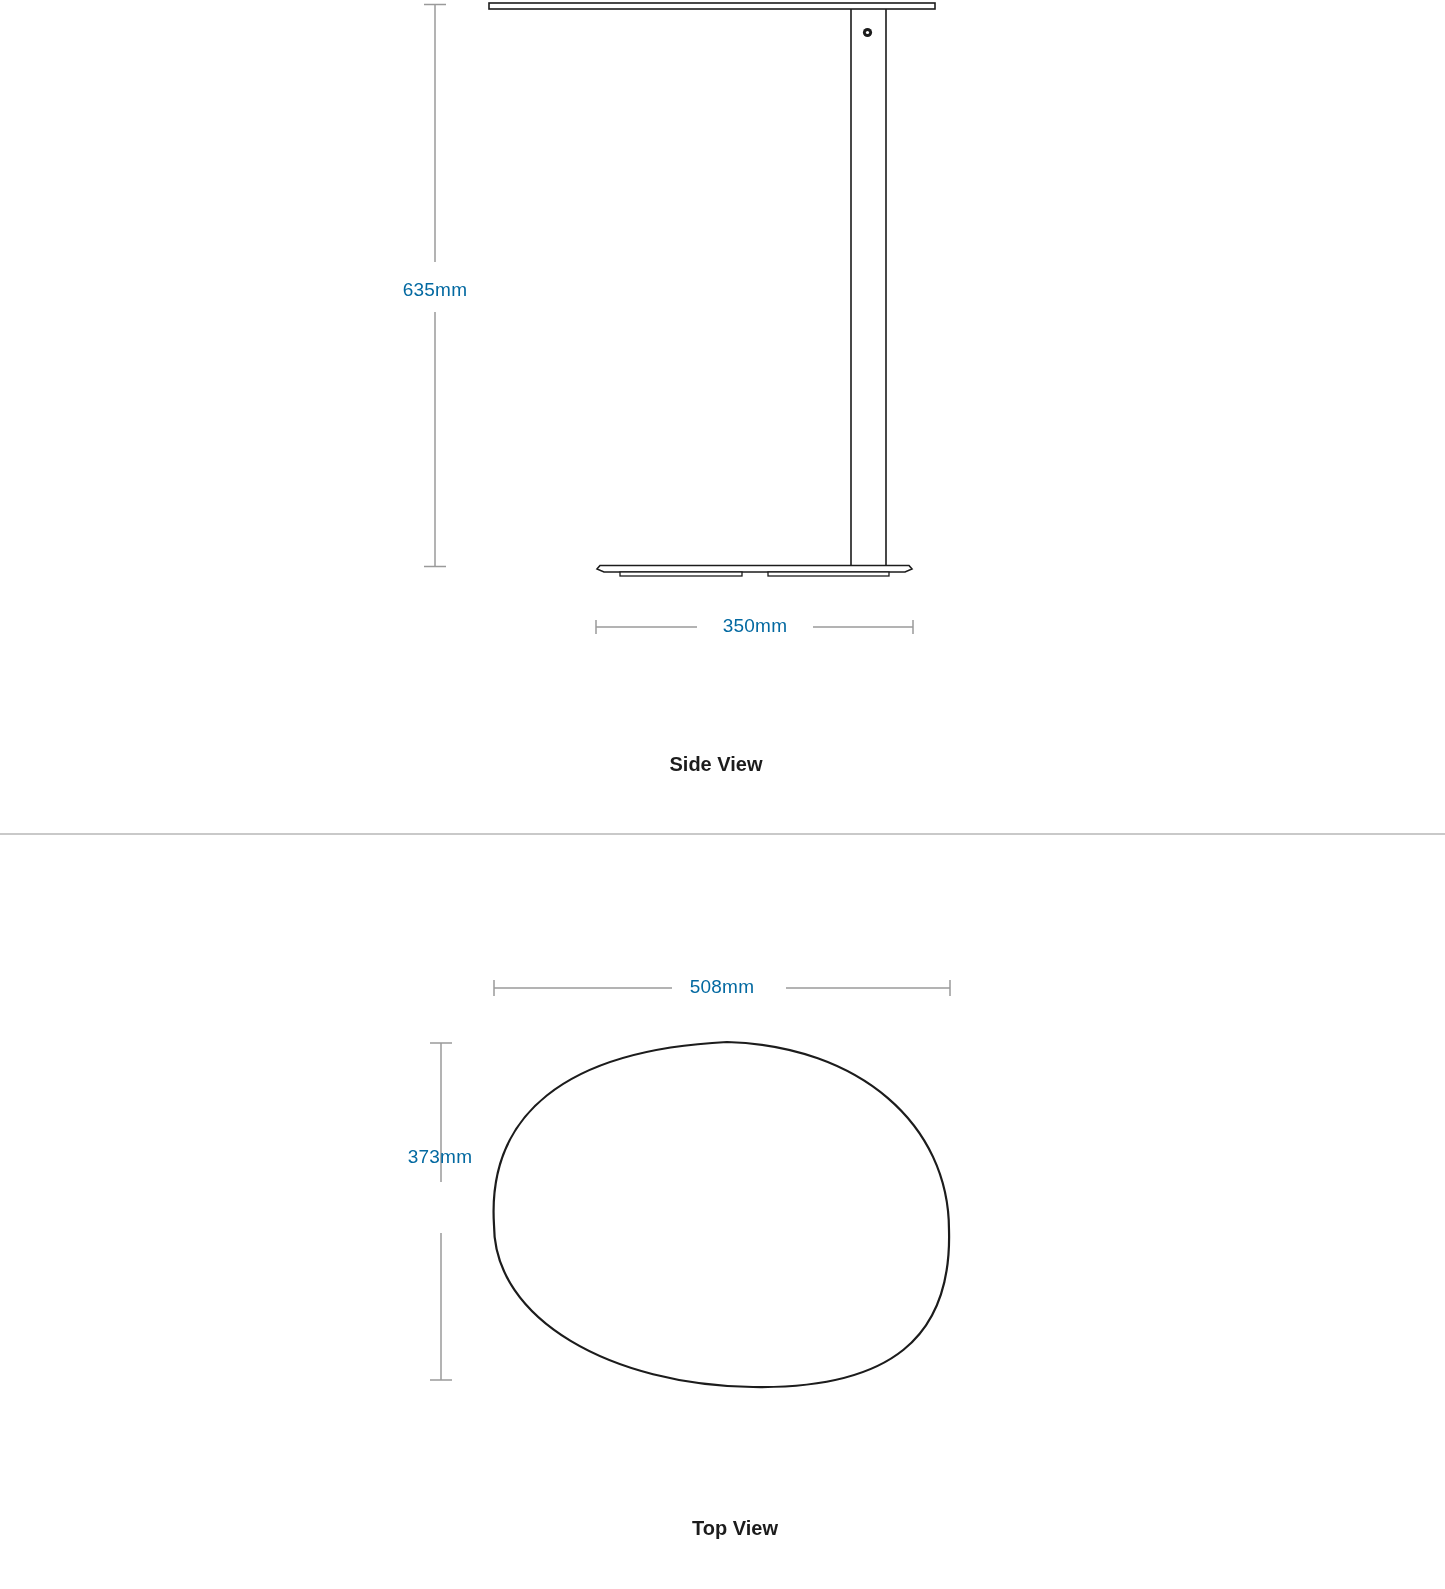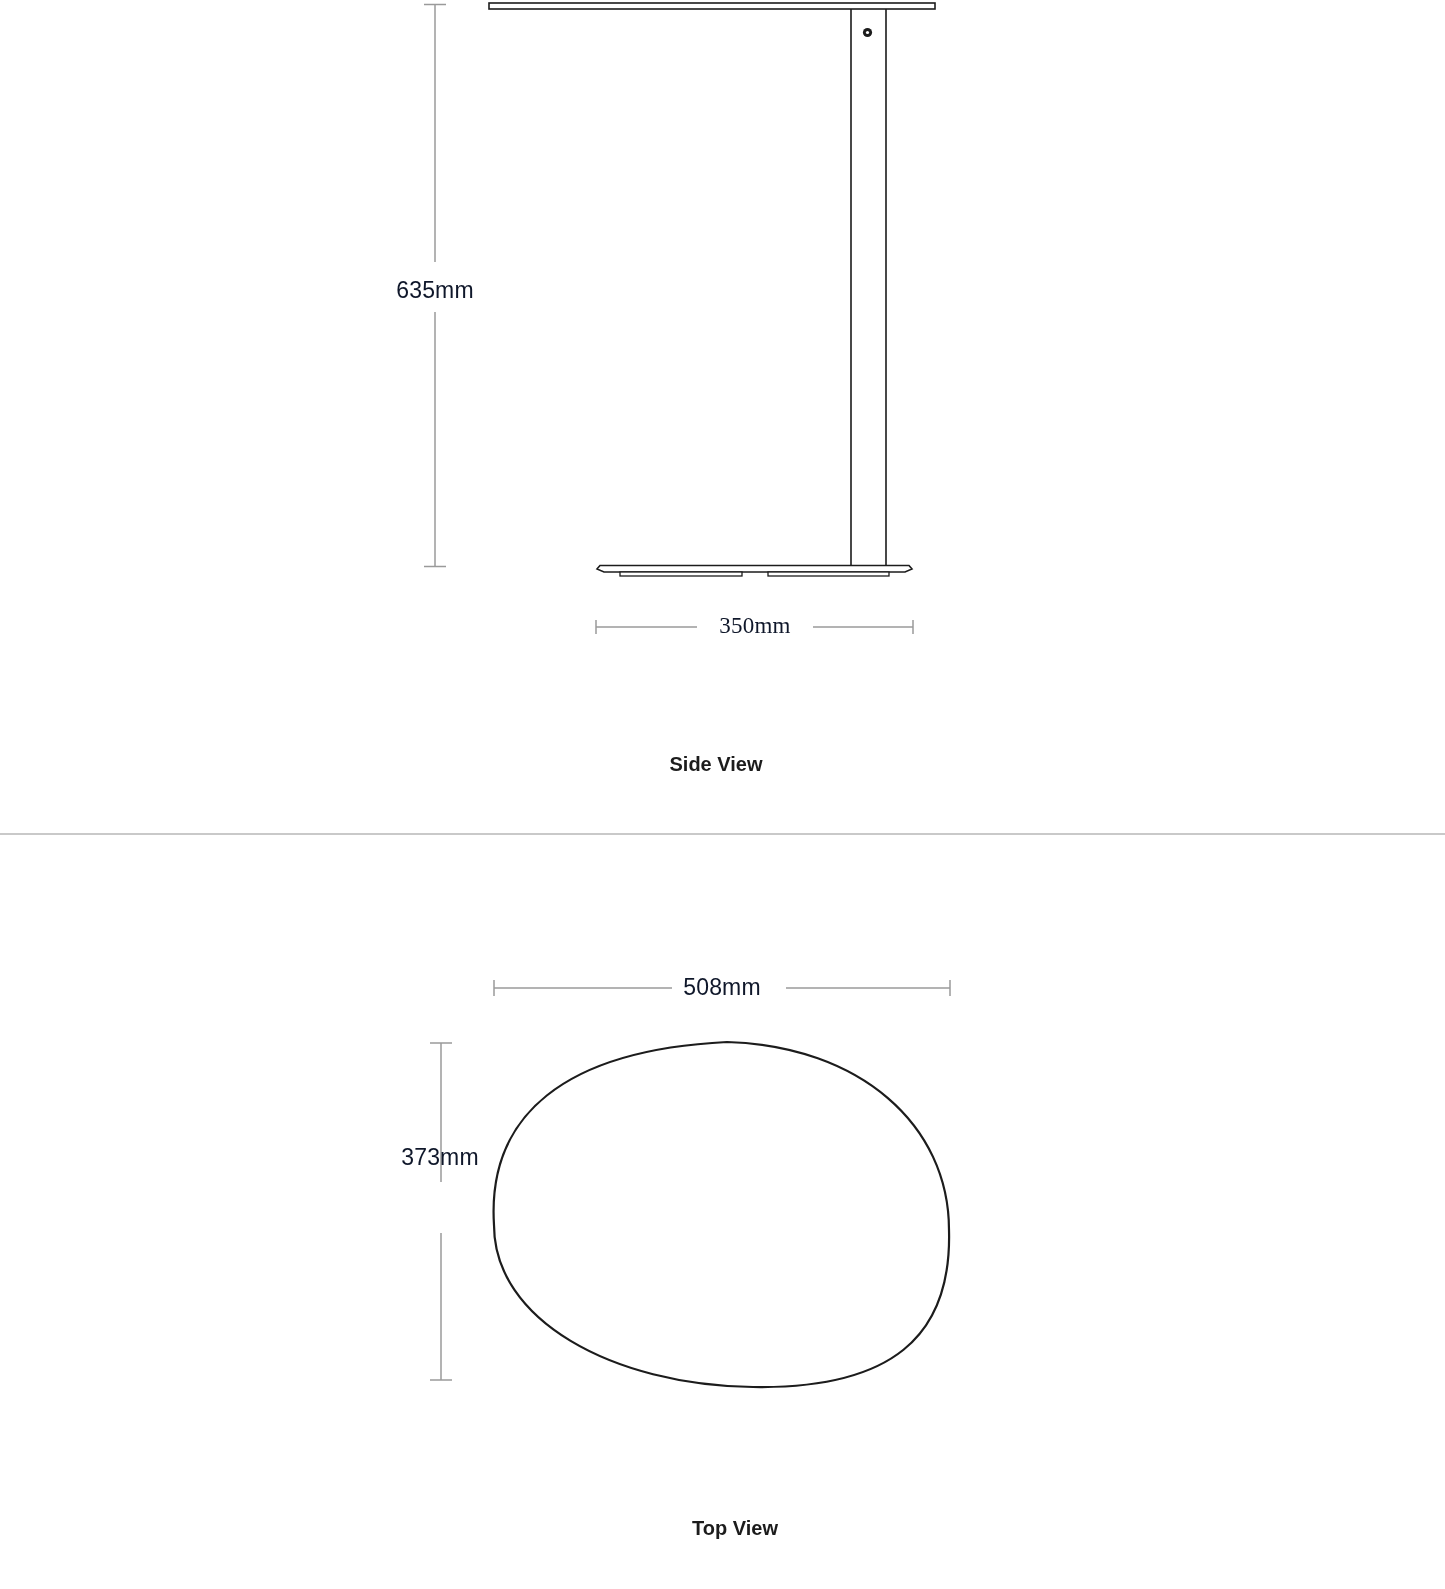--- a/index.html
+++ b/index.html
@@ -19,23 +19,23 @@
     position: absolute;
     left: 0;
     top: 0;
     width: 1445px;
     height: 1589px;
     display: block;
   }
   .dim-label {
     position: absolute;
     transform: translate(-50%, -50%);
-    font-size: 23px;
+    font-size: 19px;
     font-weight: 400;
-    color: #0f172a;
+    color: #0369a1;
     white-space: nowrap;
     letter-spacing: 0.2px;
   }
   .view-title {
     position: absolute;
     transform: translate(-50%, -50%);
     font-size: 20px;
     font-weight: 600;
     color: #1c1c1c;
     white-space: nowrap;
@@ -95,21 +95,21 @@
 
     <path d="M494,1225
              C487,1115 565,1050 727,1042
              C860,1046 949,1125 949,1230
              C952,1338 890,1389 753,1387
              C612,1385 494,1320 494,1225 Z" fill="#ffffff" stroke="#1c1c1c" stroke-width="2.2"></path>
   </svg>
 
   <span class="dim-label" style="left:435px; top:290px;">635mm</span>
 
-  <span class="dim-label" style="left:755px; top:626px;font-family:Liberation Serif, serif;">350mm</span>
+  <span class="dim-label" style="left:755px; top:626px;">350mm</span>
 
   <span class="view-title" style="left:716px; top:764px;">Side View</span>
 
   <span class="dim-label" style="left:722px; top:987px;text-align:right;">508mm</span>
 
   <span class="dim-label" style="left:440px; top:1157px;">373mm</span>
 
   <span class="view-title" style="left:722px; top:1528px;margin-left:13px;">Top View</span>
 
 </div>

